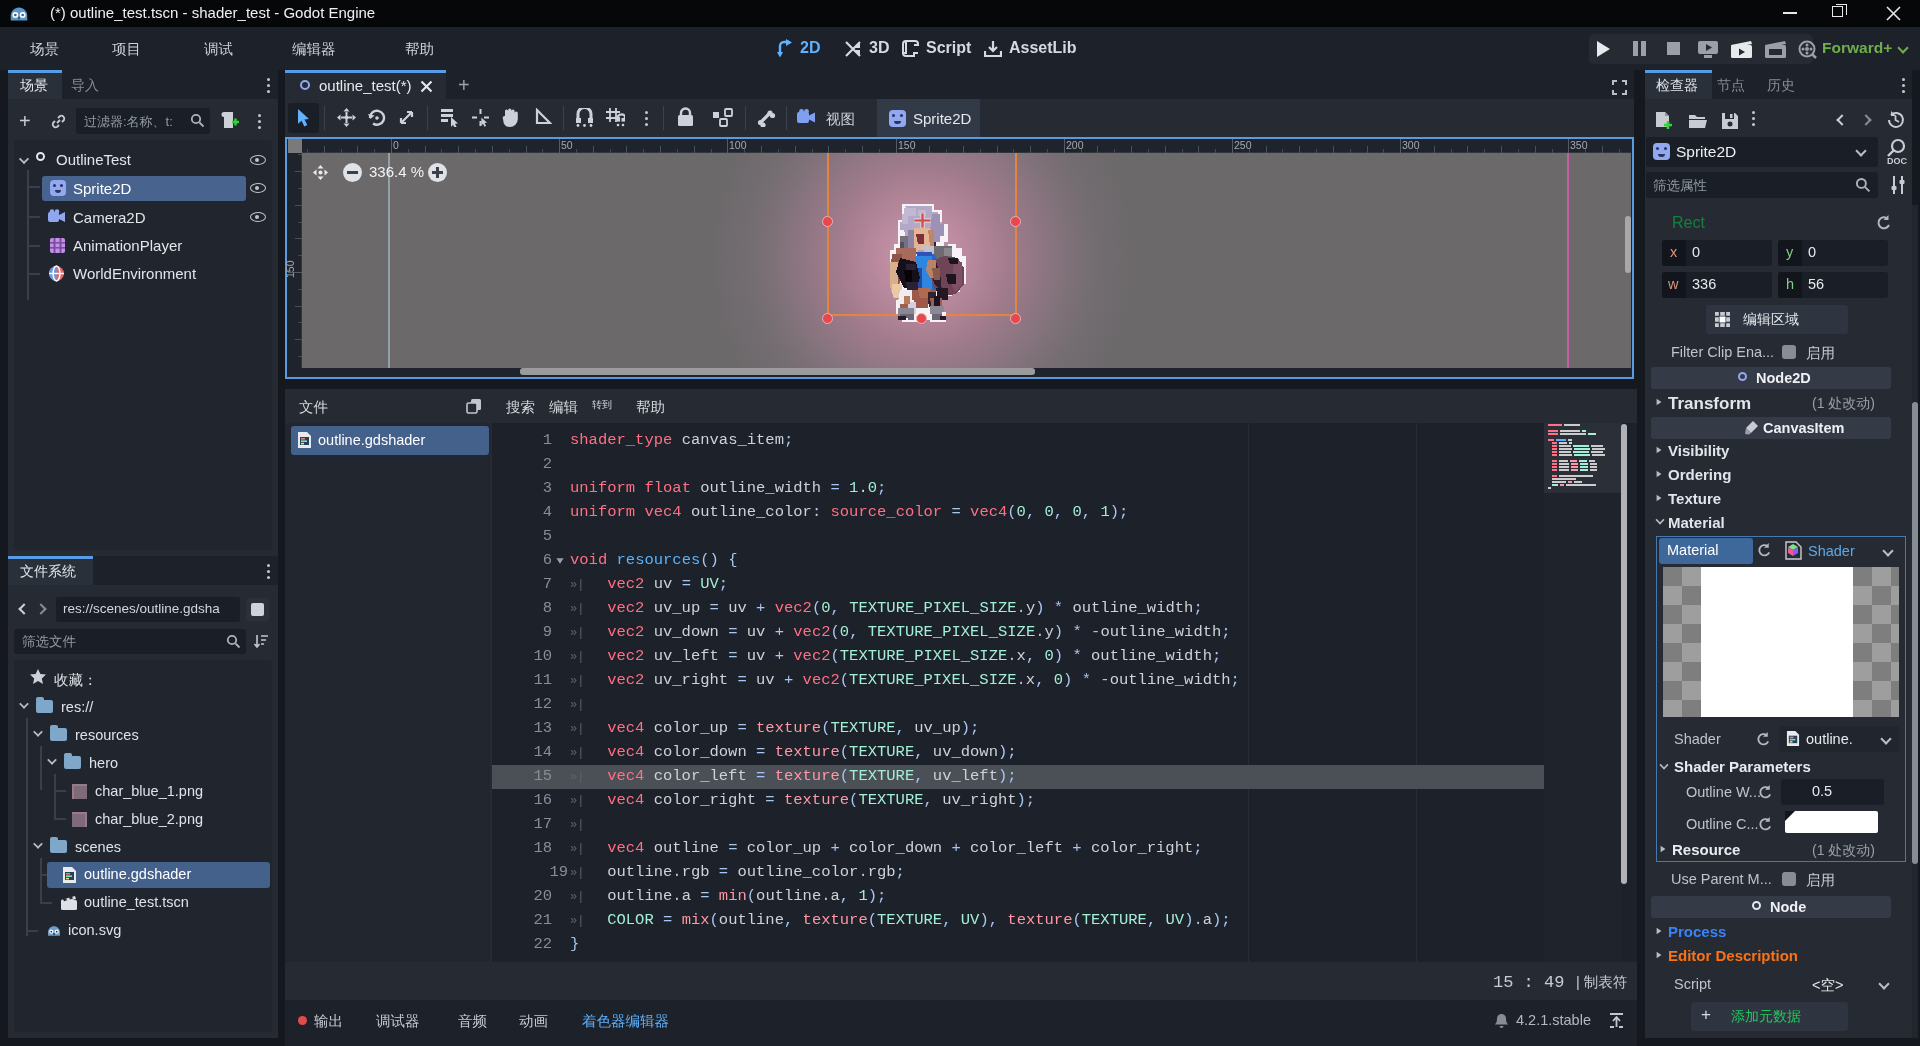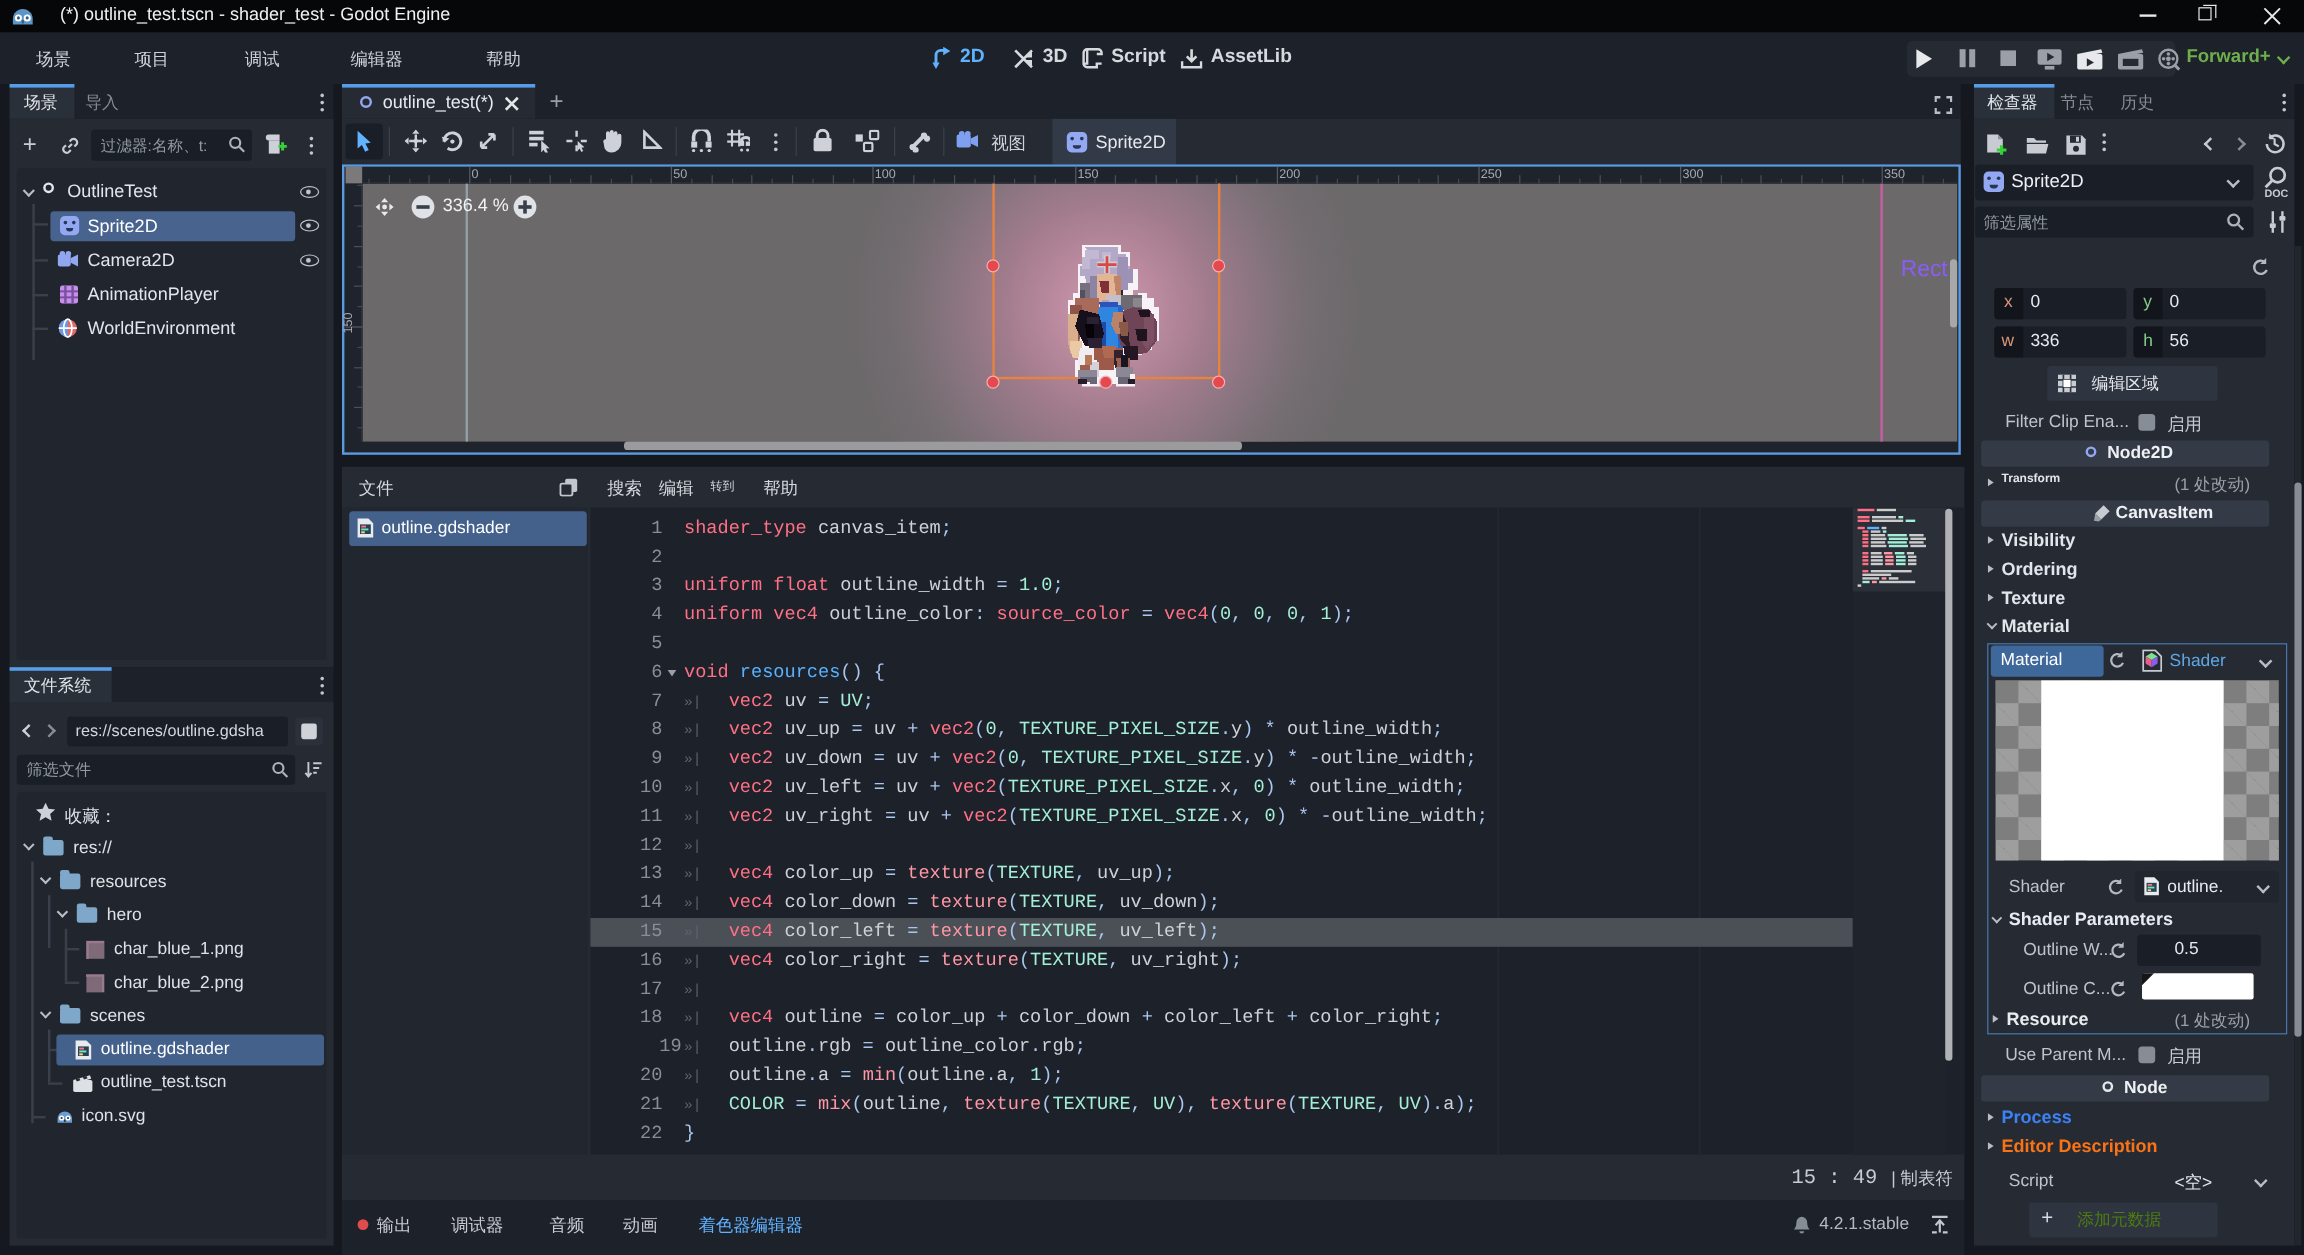--- a/index.html
+++ b/index.html
@@ -740,21 +740,21 @@
 <svg class="abs" style="left:1855px;top:177px" width="16" height="16" viewBox="0 0 15 15">
     <circle cx="6" cy="6" r="4.2" stroke="#aeb3bb" stroke-width="1.8" fill="none"></circle>
     <path d="M9.5 9.5 l4 4" stroke="#aeb3bb" stroke-width="1.8"></path>
   </svg>
 <svg class="abs" style="left:1890px;top:175px" width="16" height="20" viewBox="0 0 16 20">
     <path d="M4 1 v10 M4 15 v4 M12 1 v4 M12 9 v10" stroke="#c8ccd2" stroke-width="2"></path>
     <rect x="1.5" y="11" width="5" height="4" rx="1" fill="#c8ccd2"></rect>
     <rect x="9.5" y="5" width="5" height="4" rx="1" fill="#c8ccd2"></rect>
   </svg>
 
-<div class="txt" style="left:1584px;top:214px;font-size:19px;color:#8b5cf6">Rect</div>
+<div class="txt" style="left:1672px;top:214px;font-size:16px;color:#15803d">Rect</div>
 <svg class="abs" style="left:1876px;top:215px" width="16" height="16" viewBox="0 0 16 16">
     <path d="M13 10 a5.5 5.5 0 1 1-1.5-6.5" stroke="#b4b9c0" stroke-width="2" fill="none"></path>
     <path d="M12.5 0 v5 h-5z" fill="#b4b9c0"></path>
   </svg>
 <div class="fld" style="left:1662px;top:240px;width:110px;height:26px"></div>
 <div class="abs" style="left:1662px;top:240px;width:24px;height:26px;background:#12151b;border-radius:3px 0 0 3px"></div>
 <div class="txt" style="left:1670px;top:244px;font-size:14.5px;color:#dd9579">x</div>
 <div class="txt" style="left:1692px;top:244px;font-size:14.5px;color:#e8eaee">0</div>
 <div class="fld" style="left:1778px;top:240px;width:110px;height:26px"></div>
 <div class="abs" style="left:1778px;top:240px;width:24px;height:26px;background:#12151b;border-radius:3px 0 0 3px"></div>
@@ -776,21 +776,21 @@
   </svg>
 <div class="txt" style="left:1743px;top:311px;font-size:14px;color:#e4e7eb">编辑区域</div>
 <div class="txt" style="left:1671px;top:344px;font-size:14.5px;color:#bfc4cb">Filter Clip Ena...</div>
 <div class="abs" style="left:1782px;top:345px;width:14px;height:14px;background:#878d96;border-radius:3px"></div>
 <div class="txt" style="left:1806px;top:344px;font-size:14.5px;color:#c8ccd2">启用</div>
 
 <div class="cat" style="left:1651px;top:367px;width:240px;height:22px"></div>
 <div class="ring" style="left:1738px;top:372px;width:9px;height:9px;border-color:#93a8f2"></div>
 <div class="txt b" style="left:1756px;top:370px;font-size:14.5px;color:#eef0f3">Node2D</div>
 <div class="arrR" style="left:1656px;top:398px;transform:scale(.8)"></div>
-<div class="txt b" style="left:1668px;top:394px;font-size:10px;color:#e2e5ea">Transform</div>
+<div class="txt b" style="left:1668px;top:394px;font-size:17px;color:#e2e5ea">Transform</div>
 <div class="txt" style="left:1812px;top:395px;font-size:14px;color:#9ba0a8">(1 处改动)</div>
 <div class="cat" style="left:1651px;top:417px;width:240px;height:22px"></div>
 <svg class="abs" style="left:1744px;top:420px" width="15" height="15" viewBox="0 0 15 15">
     <path d="M9 1 l5 5 -7 7 -5-5z" fill="#c8ccd2"></path>
     <path d="M2 8 l5 5 -2 1.5 L1 14z" fill="#9ba0a8"></path>
   </svg>
 <div class="txt b" style="left:1763px;top:420px;font-size:14.5px;color:#eef0f3">CanvasItem</div>
 <div class="arrR" style="left:1656px;top:446px;transform:scale(.8)"></div>
 <div class="txt b" style="left:1668px;top:442px;font-size:15px;color:#e2e5ea">Visibility</div>
 <div class="arrR" style="left:1656px;top:470px;transform:scale(.8)"></div>
@@ -863,16 +863,16 @@
 <div class="txt b" style="left:1770px;top:899px;font-size:14.5px;color:#eef0f3">Node</div>
 <div class="arrR" style="left:1656px;top:927px;transform:scale(.8)"></div>
 <div class="txt b" style="left:1668px;top:923px;font-size:15px;color:#3b82f6">Process</div>
 <div class="arrR" style="left:1656px;top:951px;transform:scale(.8)"></div>
 <div class="txt b" style="left:1668px;top:947px;font-size:15px;color:#f97316">Editor Description</div>
 <div class="txt" style="left:1674px;top:976px;font-size:14.5px;color:#bfc4cb">Script</div>
 <div class="txt" style="left:1812px;top:976px;font-size:14.5px;color:#e2e5ea">&lt;空&gt;</div>
 <div class="chev" style="left:1880px;top:980px"></div>
 <div class="abs" style="left:1691px;top:1002px;width:157px;height:29px;background:#2f3540;border-radius:3px"></div>
 <div class="txt" style="left:1701px;top:1005px;font-size:17px;color:#d8dbdf">+</div>
-<div class="txt" style="left:1731px;top:1008px;font-size:14px;color:#4d7c0f">添加元数据</div>
+<div class="txt" style="left:1731px;top:1008px;font-size:14px;color:#22c55e">添加元数据</div>
 
 <div class="abs" style="left:1912px;top:205px;width:6px;height:833px;background:#21252c"></div>
 <div class="abs" style="left:1912px;top:402px;width:6px;height:462px;background:#878d95;border-radius:3px"></div>
 
 </body></html>

